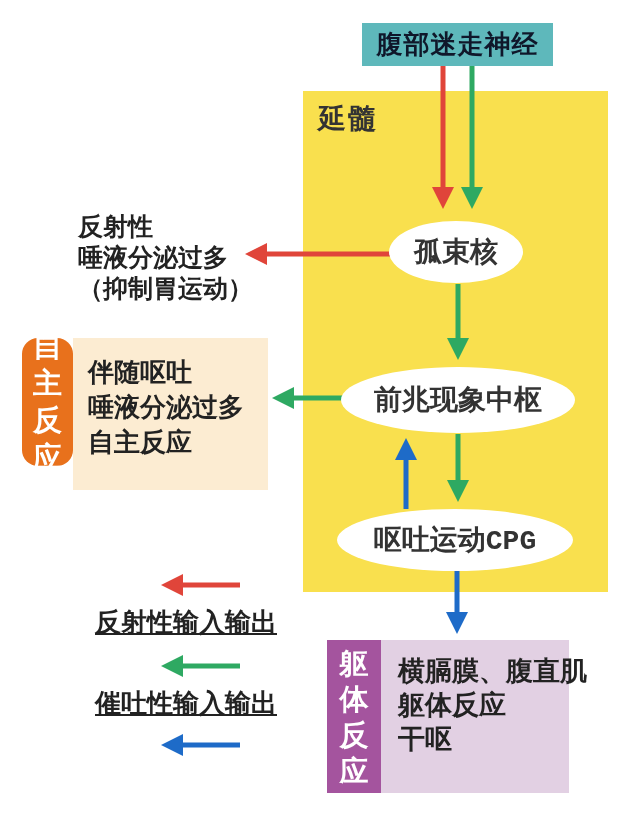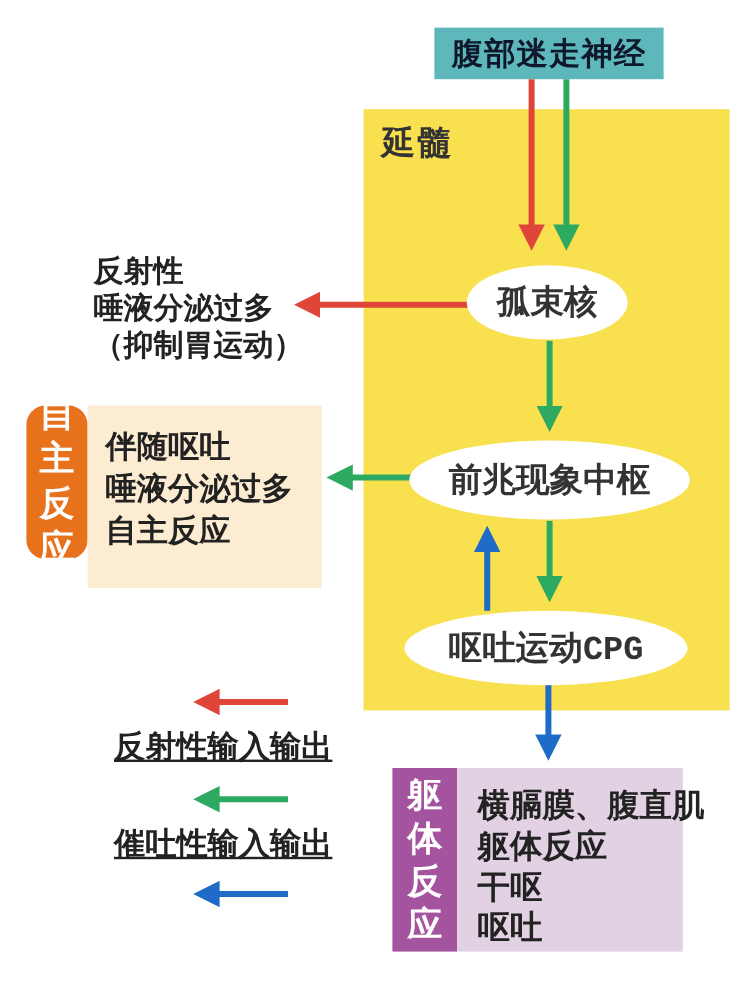--- a/index.html
+++ b/index.html
@@ -164,19 +164,18 @@
     <div>自主反应</div>
   </div>
 
   <div class="abs somatic-label">
     <span>躯体反应</span>
   </div>
   <div class="abs somatic-box">
     <div>横膈膜、腹直肌</div>
     <div>躯体反应</div>
     <div>干呕</div>
-    <div>呕吐</div>
   </div>
 
   <div class="abs legend-text legend-1">反射性输入输出</div>
   <div class="abs legend-text legend-2">催吐性输入输出</div>
 
 </div>
 
 </body></html>

